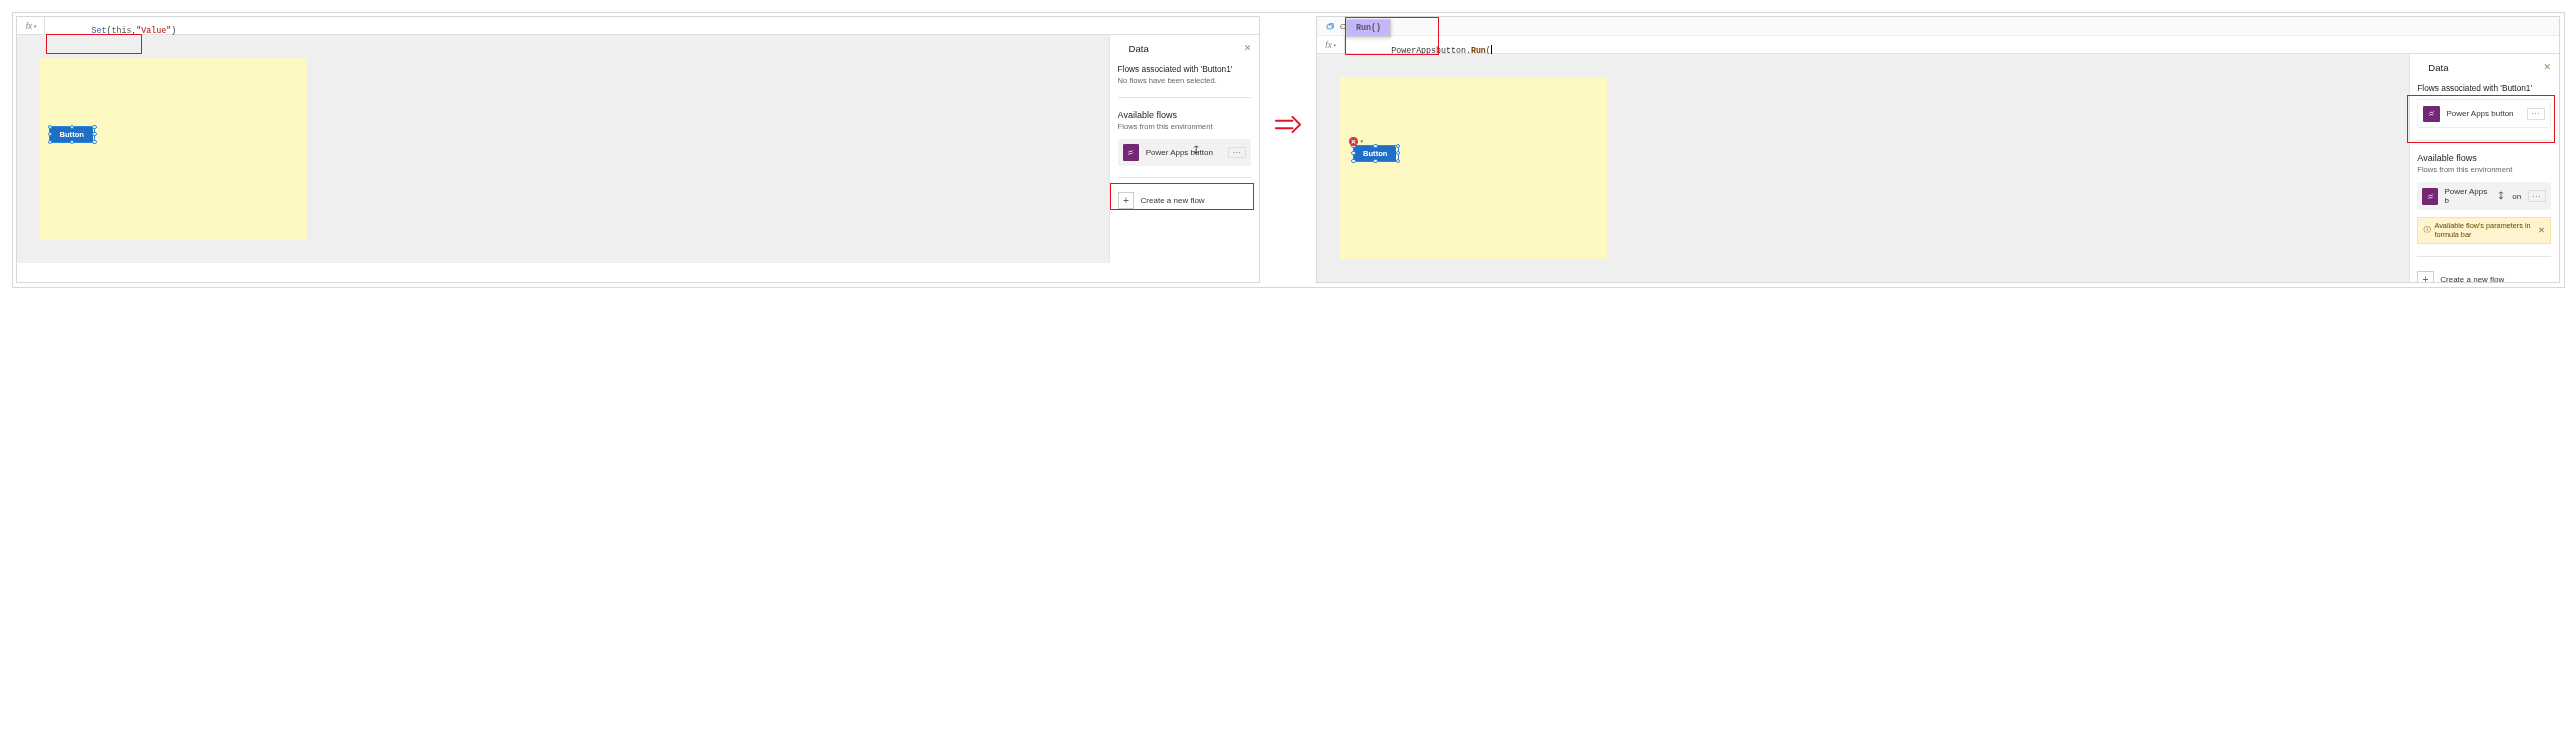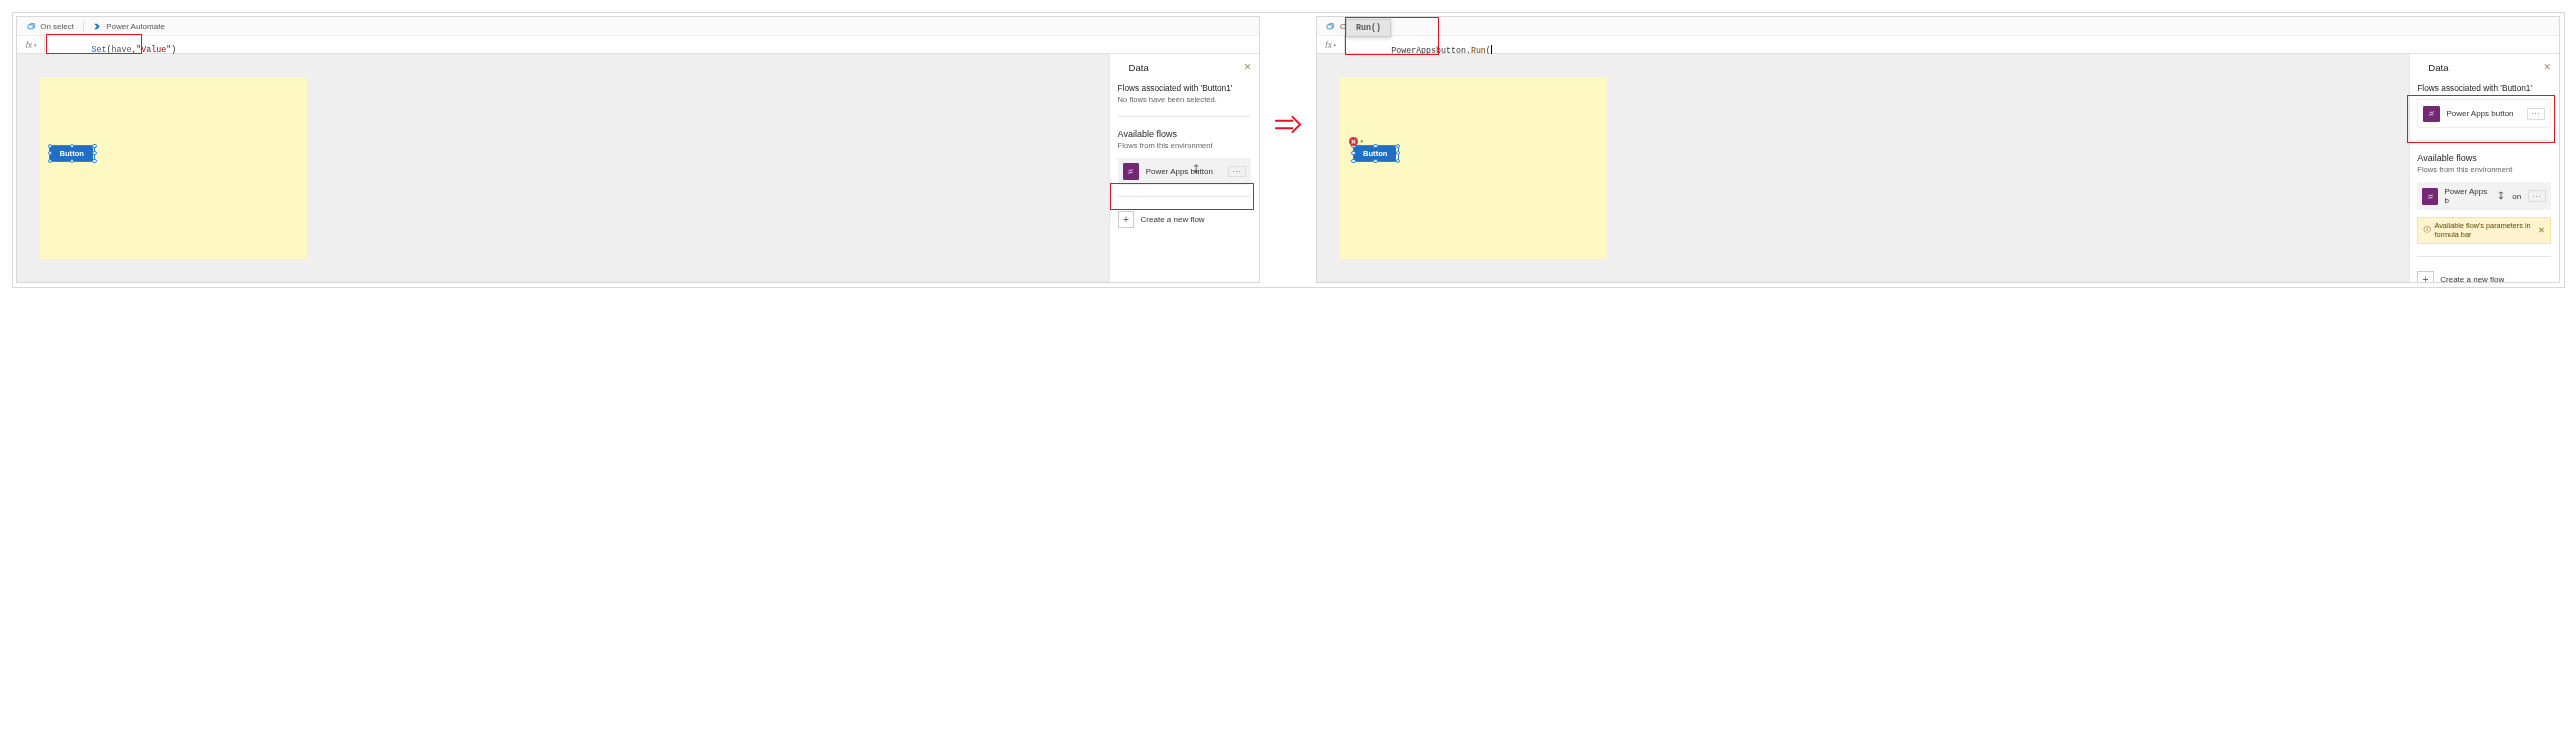--- a/index.html
+++ b/index.html
@@ -43,21 +43,21 @@
     display: inline-flex; align-items: center; justify-content: center;
     color: #0078d4;
   }
   .tb-item { display: inline-flex; align-items: center; gap: 3.8px; padding: 1.3px 2.5px; }
   .tb-divider { width: 0.6px; height: 11.5px; background: #ddd; margin: 0 2.5px; }
   .pa-icon { color: #0078d4; }
   
   .tooltip-box {
     position: absolute;
     top: 1.3px; left: 29px;
-    background: #e5e5e5;
+    background: #c4b5fd;
     border: 0.6px solid #ccc;
     box-shadow: 0 1.3px 3.8px rgba(0,0,0,0.2);
     padding: 3.8px 9px;
     font-family: Consolas, "Courier New", monospace;
     font-size: 8.3px;
     font-weight: 600;
     z-index: 5;
     text-align: right;
   }
   
@@ -86,21 +86,21 @@
   .fx-input {
     flex: 1;
     padding: 0 6.4px;
     white-space: pre;
     position: relative;
   }
   .tok-fn   { color: #2c5aa0; }
   .tok-var  { color: #555; }
   .tok-str  { color: #b00000; }
   .tok-plain{ color: #333; }
-  .tok-method{ color: #7a3e00; }
+  .tok-method{ color: #7a3e00; font-weight: bold; }
   .caret-bar {
     display: inline-block;
     width: 0;
     border-left: 0.6px solid #000;
     height: 9.6px;
     vertical-align: -1.3px;
     margin-left:0.6px;
   }
   
   .canvas-area {
@@ -248,48 +248,28 @@
 </head>
 <body>
 
 <div class="wrapper">
 
   <div class="pane">
 
     <div class="hl" style="left:29px;top:16.6px;width:96px;height:20.4px;"></div>
     <div class="hl" style="right:5.1px;top:166px;width:144px;height:27px;"></div>
 
-    <div class="toolbar">
-      <span class="tb-item">
-        <span class="tb-icon">
-          <svg viewBox="0 0 16 16" width="9" height="9" fill="none" stroke="currentColor" stroke-width="1.3">
-              <rect x="2" y="5" width="9" height="7" rx="1"></rect>
-              <path d="M6 5V3h7v7h-2"></path>
-            </svg>
-        </span>
-        <span>On select</span>
-      </span>
-      <span class="tb-divider"></span>
-      <span class="tb-item">
-        <span class="tb-icon pa-icon">
-          <svg viewBox="0 0 16 16" width="9" height="9" fill="currentColor">
-              <path d="M2 3l5 5-5 5h5l5-5-5-5z"></path>
-            </svg>
-        </span>
-        <span>Power Automate</span>
-      </span>
-    </div>
 
     <div class="fxbar">
       <div class="fx-lead">
         <span class="fxsym">fx</span>
         <span class="dd">▾</span>
       </div>
       <div class="fx-input">
-        <span class="tok-fn">Set</span><span class="tok-plain">(</span><span class="tok-var">have</span><span class="tok-plain">,</span><span class="tok-str">"Value"</span><span class="tok-plain">)</span>
+        <span class="tok-fn">Set</span><span class="tok-plain">(</span><span class="tok-var">this</span><span class="tok-plain">,</span><span class="tok-str">"Value"</span><span class="tok-plain">)</span>
       </div>
     </div>
 
     <div class="canvas-area">
       <div class="canvas-bg">
         <div class="app-screen">
           <div style="position:absolute;top:69px;left:10.2px;">
             <div class="pa-button" style="position:relative;top:0;left:0;">Button</div>
             <div class="sel-box" style="top:-1.3px;left:-1.3px;right:-1.3px;bottom:-1.3px;width:46px;height:16.6px;">
               <div class="sel-handle" style="top:-2.5px;left:-2.5px;"></div>

